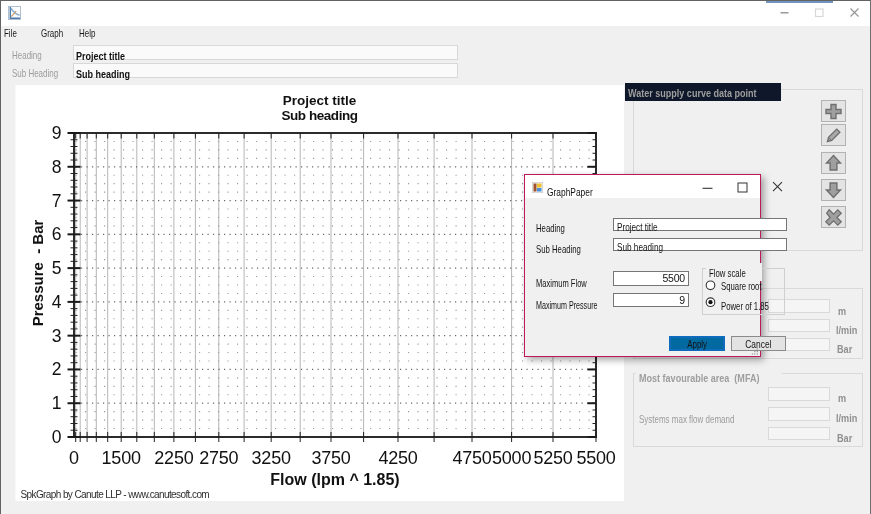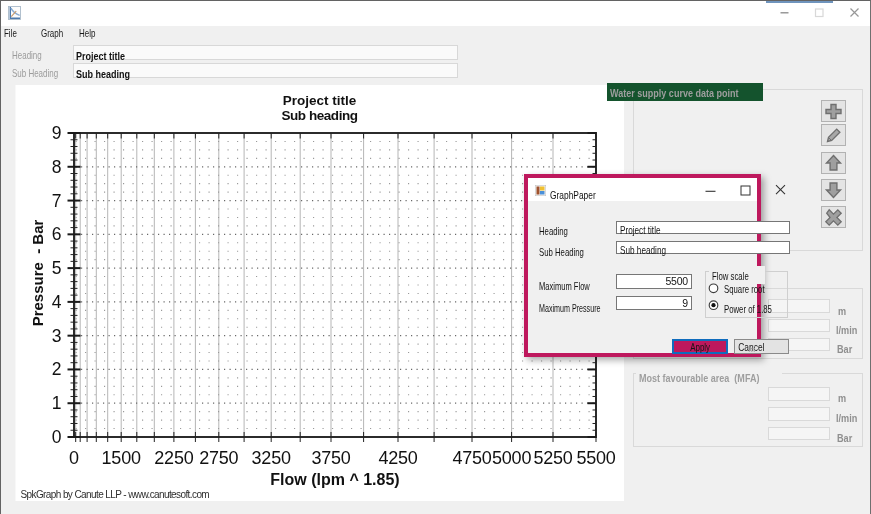--- a/index.html
+++ b/index.html
@@ -257,21 +257,21 @@
 <text x="552.0" y="456.5" font-size="18" letter-spacing="-0.2" fill="#111" text-anchor="middle" dominant-baseline="central" font-family="Liberation Sans, sans-serif">5250</text>
 <text x="595.0" y="456.5" font-size="18" letter-spacing="-0.2" fill="#111" text-anchor="middle" dominant-baseline="central" font-family="Liberation Sans, sans-serif">5500</text>
 <text x="318.5" y="99.8" font-size="13.5" font-weight="bold" fill="#111" text-anchor="middle" dominant-baseline="central" font-family="Liberation Sans, sans-serif">Project title</text>
 <text x="318.5" y="114.9" font-size="13.5" letter-spacing="-0.45" font-weight="bold" fill="#111" text-anchor="middle" dominant-baseline="central" font-family="Liberation Sans, sans-serif">Sub heading</text>
 <text x="334" y="478" font-size="16" font-weight="bold" fill="#111" text-anchor="middle" dominant-baseline="central" font-family="Liberation Sans, sans-serif">Flow (lpm ^ 1.85)</text>
 <text x="36.5" y="272" font-size="15" font-weight="bold" fill="#111" text-anchor="middle" dominant-baseline="central" font-family="Liberation Sans, sans-serif" transform="rotate(-90 36.5 272)">Pressure&nbsp; - Bar</text>
 <text x="19.5" y="493.8" font-size="10" letter-spacing="-0.6" fill="#2f2f2f" dominant-baseline="central" font-family="Liberation Sans, sans-serif">SpkGraph by Canute LLP - www.canutesoft.com</text>
 </svg>
 
 <div class="gbx" style="left:632px;top:88px;width:230px;height:162px"></div>
-<div class="abs" style="left:606px;top:82px;background:#14532d;padding:0 3px"><span style="display:inline-block;transform:scaleX(0.86);transform-origin:0 50%;font-size:10.5px;font-weight:bold;color:#9e9e9e;white-space:pre;">Water supply curve data point</span></div>
+<div class="abs" style="left:624px;top:82px;background:#0f172a;padding:0 3px"><span style="display:inline-block;transform:scaleX(0.86);transform-origin:0 50%;font-size:10.5px;font-weight:bold;color:#9e9e9e;white-space:pre;">Water supply curve data point</span></div>
 
 
 <div class="tbtn" style="top:99px">
       <svg width="23" height="20" viewBox="0 0 23 20">
         <path d="M9 3.5h5v5h5v4h-5v5H9v-5H4v-4h5z" fill="#9f9f9f" stroke="#6f6f6f" stroke-width="1.4"></path>
       </svg>
     </div>
     <div class="tbtn" style="top:123px">
       <svg width="23" height="20" viewBox="0 0 23 20">
         <path d="M5.5 16.5l1-4.2 8.2-8.2 3.2 3.2-8.2 8.2z" fill="#a8a8a8" stroke="#6f6f6f" stroke-width="1.3"></path>
@@ -297,28 +297,29 @@
 <div class="gbx" style="left:632px;top:287px;width:230px;height:71px"></div>
 <div class="fld" style="left:767px;top:298px;width:62px;height:13.5px"></div>
 <div class="fld" style="left:767px;top:317.5px;width:62px;height:13.5px"></div>
 <div class="fld" style="left:767px;top:336.5px;width:62px;height:13.5px"></div>
 <div class="abs" style="left:836.5px;top:300px"><span style="display:inline-block;transform:scaleX(0.87);transform-origin:0 50%;font-size:10.5px;font-weight:bold;color:#8f8f8f;white-space:pre;">m</span></div>
 <div class="abs" style="left:835px;top:319px"><span style="display:inline-block;transform:scaleX(0.87);transform-origin:0 50%;font-size:10.5px;font-weight:bold;color:#8f8f8f;white-space:pre;">l/min</span></div>
 <div class="abs" style="left:835.5px;top:338px"><span style="display:inline-block;transform:scaleX(0.87);transform-origin:0 50%;font-size:10.5px;font-weight:bold;color:#8f8f8f;white-space:pre;">Bar</span></div>
 
 <div class="gbx" style="left:632px;top:372px;width:230px;height:74px"></div>
 <div class="abs" style="left:635px;top:366.5px;background:#f0f0f0;padding:0 3px"><span style="display:inline-block;transform:scaleX(0.86);transform-origin:0 50%;font-size:10.5px;font-weight:bold;color:#9e9e9e;white-space:pre;">Most favourable area  (MFA)</span></div>
+<div class="abs" style="left:638px;top:407.5px"><span style="display:inline-block;transform:scaleX(0.76);transform-origin:0 50%;font-size:10.5px;font-weight:normal;color:#9b9b9b;white-space:pre;">Systems max flow demand</span></div>
 <div class="fld" style="left:767px;top:386px;width:62px;height:13.5px"></div>
 <div class="fld" style="left:767px;top:406px;width:62px;height:13.5px"></div>
 <div class="fld" style="left:767px;top:425.5px;width:62px;height:13.5px"></div>
 <div class="abs" style="left:836.5px;top:387px"><span style="display:inline-block;transform:scaleX(0.87);transform-origin:0 50%;font-size:10.5px;font-weight:bold;color:#8f8f8f;white-space:pre;">m</span></div>
 <div class="abs" style="left:835px;top:407px"><span style="display:inline-block;transform:scaleX(0.87);transform-origin:0 50%;font-size:10.5px;font-weight:bold;color:#8f8f8f;white-space:pre;">l/min</span></div>
 <div class="abs" style="left:835.5px;top:426.5px"><span style="display:inline-block;transform:scaleX(0.87);transform-origin:0 50%;font-size:10.5px;font-weight:bold;color:#8f8f8f;white-space:pre;">Bar</span></div>
 
-<div class="abs" style="left:523px;top:173px;width:237px;height:183px;background:#f0f0f0;border:4px solid #be185d;box-shadow:3px 3px 7px rgba(0,0,0,0.35)">
+<div class="abs" style="left:523px;top:173px;width:237px;height:183px;background:#f0f0f0;border:1px solid #be185d;box-shadow:3px 3px 7px rgba(0,0,0,0.35)">
   <div style="position:absolute;left:0;top:0;width:100%;height:23px;background:#fff"></div>
   <svg style="position:absolute;left:7px;top:7px" width="11" height="11" viewBox="0 0 11 11">
     <rect x="0" y="0" width="11" height="11" fill="#f5f5f5" stroke="#b0b0b0" stroke-width="0.8"></rect>
     <rect x="1.5" y="1.5" width="3" height="8" fill="#a0522d"></rect>
     <rect x="5" y="1.5" width="4.5" height="4" fill="#f0c030"></rect>
     <rect x="5" y="6" width="4.5" height="3.5" fill="#4a90d9"></rect>
   </svg>
   <div style="position:absolute;left:21.5px;top:7px"><span style="display:inline-block;transform:scaleX(0.8);transform-origin:0 50%;font-size:10.5px;font-weight:normal;color:#111;white-space:pre;">GraphPaper</span></div>
   <svg style="position:absolute;left:170px;top:0" width="100" height="23" viewBox="0 0 100 23">
     <line x1="7.5" y1="13.3" x2="17.5" y2="13.3" stroke="#333" stroke-width="1.1"></line>
@@ -335,22 +336,22 @@
   <div class="dtb" style="left:87.5px;top:118px;width:76.5px;height:14px;text-align:right;padding-right:3px;line-height:13px;font-size:10.5px;color:#141414;letter-spacing:-0.2px">9</div>
   <div style="position:absolute;left:176.5px;top:93px;width:83px;height:46.5px;border:1px solid #cfcfcf"></div>
   <div style="position:absolute;left:181px;top:87.5px;background:#f0f0f0;padding:0 3px"><span style="display:inline-block;transform:scaleX(0.74);transform-origin:0 50%;font-size:10.5px;font-weight:normal;color:#141414;white-space:pre;">Flow scale</span></div>
   <svg style="position:absolute;left:179px;top:104px" width="16" height="34" viewBox="0 0 16 34">
     <circle cx="6.5" cy="6.3" r="4.3" fill="#fefefe" stroke="#3c3c3c" stroke-width="1.15"></circle>
     <circle cx="6.5" cy="23.2" r="4.3" fill="#fefefe" stroke="#3c3c3c" stroke-width="1.15"></circle>
     <circle cx="6.5" cy="23.2" r="2.1" fill="#111"></circle>
   </svg>
   <div style="position:absolute;left:195.5px;top:101px"><span style="display:inline-block;transform:scaleX(0.74);transform-origin:0 50%;font-size:10.5px;font-weight:normal;color:#141414;white-space:pre;">Square root</span></div>
   <div style="position:absolute;left:195.5px;top:120.7px"><span style="display:inline-block;transform:scaleX(0.74);transform-origin:0 50%;font-size:10.5px;font-weight:normal;color:#141414;white-space:pre;">Power of 1.85</span></div>
-  <div style="position:absolute;left:144px;top:160.5px;width:55.5px;height:15px;background:#be185d;border:2px solid #0f6cbd;text-align:center;line-height:10px"><span style="display:inline-block;transform:scaleX(0.76);transform-origin:0 50%;font-size:10.5px;font-weight:normal;color:#141414;white-space:pre;transform-origin:50% 50%">Apply</span></div>
-  <div style="position:absolute;left:205.5px;top:160.5px;width:55px;height:15px;background:#e3e3e3;border:1px solid #8a8a8a;text-align:left;line-height:12px"><span style="display:inline-block;transform:scaleX(0.8);transform-origin:0 50%;font-size:10.5px;font-weight:normal;color:#141414;white-space:pre;transform-origin:50% 50%">Cancel</span></div>
+  <div style="position:absolute;left:144px;top:160.5px;width:55.5px;height:15px;background:#0369a1;border:2px solid #0f6cbd;text-align:center;line-height:10px"><span style="display:inline-block;transform:scaleX(0.76);transform-origin:0 50%;font-size:10.5px;font-weight:normal;color:#141414;white-space:pre;transform-origin:50% 50%">Apply</span></div>
+  <div style="position:absolute;left:205.5px;top:160.5px;width:55px;height:15px;background:#e3e3e3;border:1px solid #8a8a8a;text-align:center;line-height:12px"><span style="display:inline-block;transform:scaleX(0.8);transform-origin:0 50%;font-size:10.5px;font-weight:normal;color:#141414;white-space:pre;transform-origin:50% 50%">Cancel</span></div>
   <svg style="position:absolute;right:1px;bottom:1px" width="8" height="8" viewBox="0 0 8 8">
     <circle cx="6.3" cy="2" r="0.8" fill="#9f9f9f"></circle>
         <circle cx="6.3" cy="4.6" r="0.8" fill="#9f9f9f"></circle>
         <circle cx="6.3" cy="7" r="0.8" fill="#9f9f9f"></circle>
     <circle cx="3.8" cy="4.6" r="0.8" fill="#9f9f9f"></circle>
         <circle cx="3.8" cy="7" r="0.8" fill="#9f9f9f"></circle>
         <circle cx="1.4" cy="7" r="0.8" fill="#9f9f9f"></circle>
   </svg>
 </div>
 

